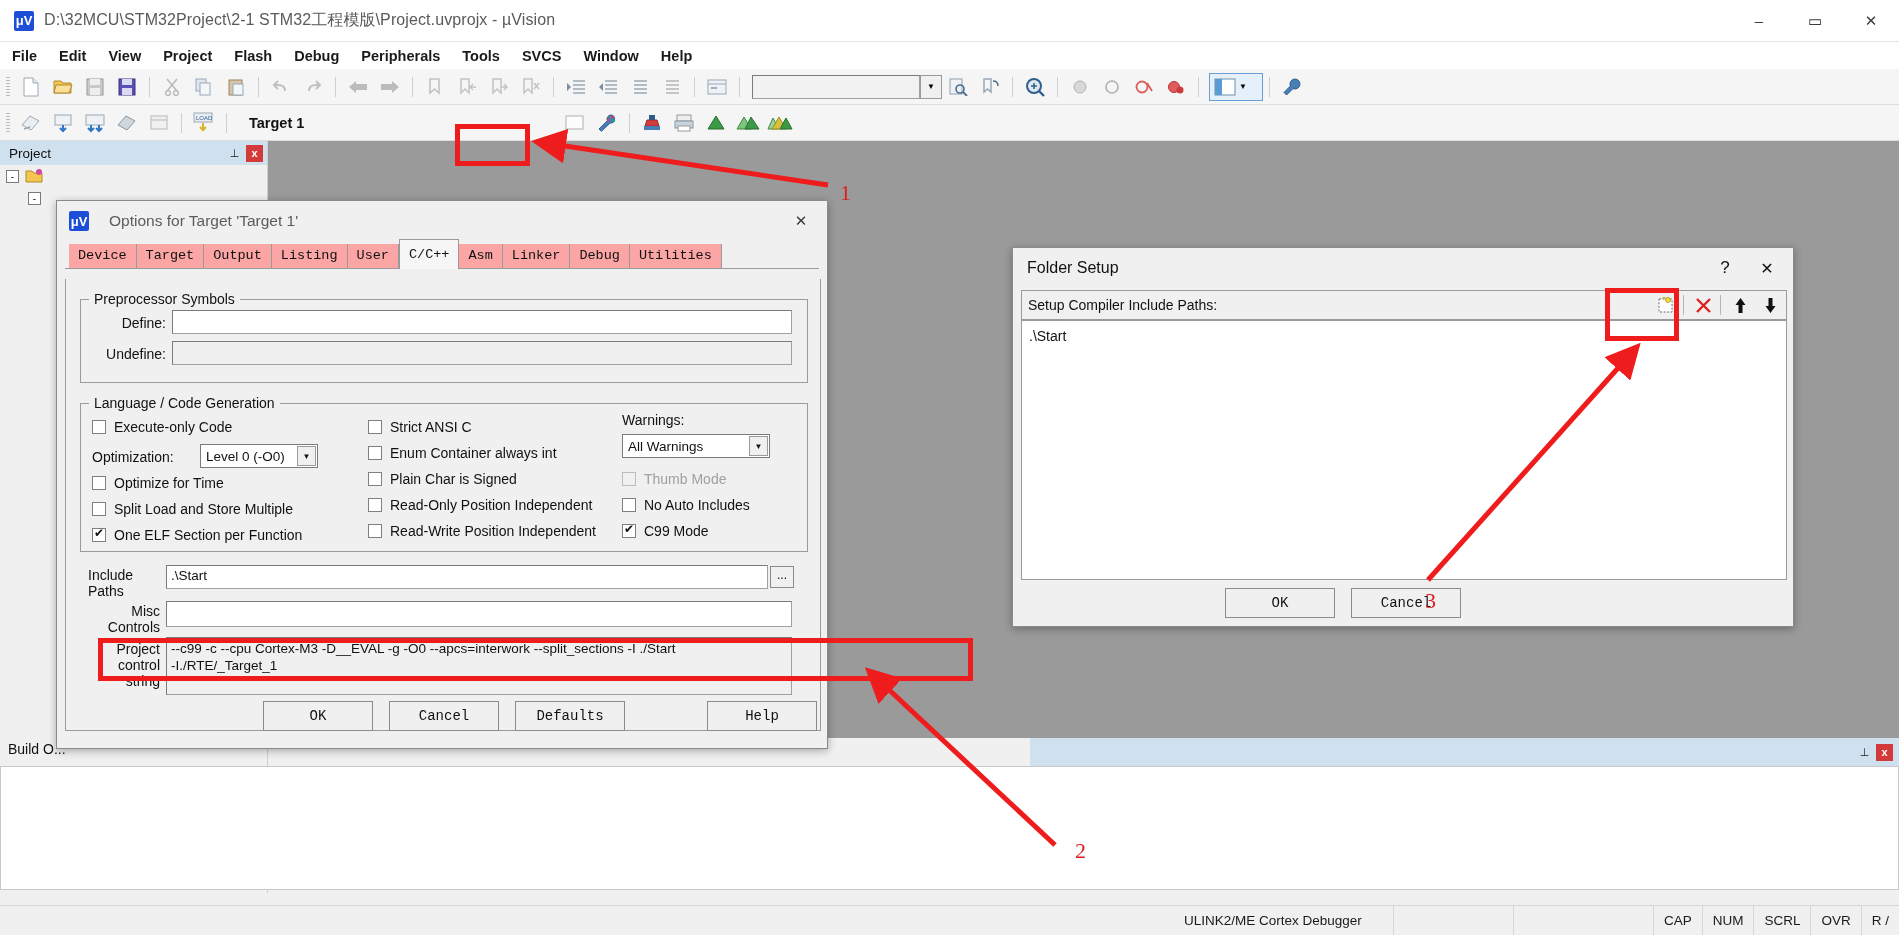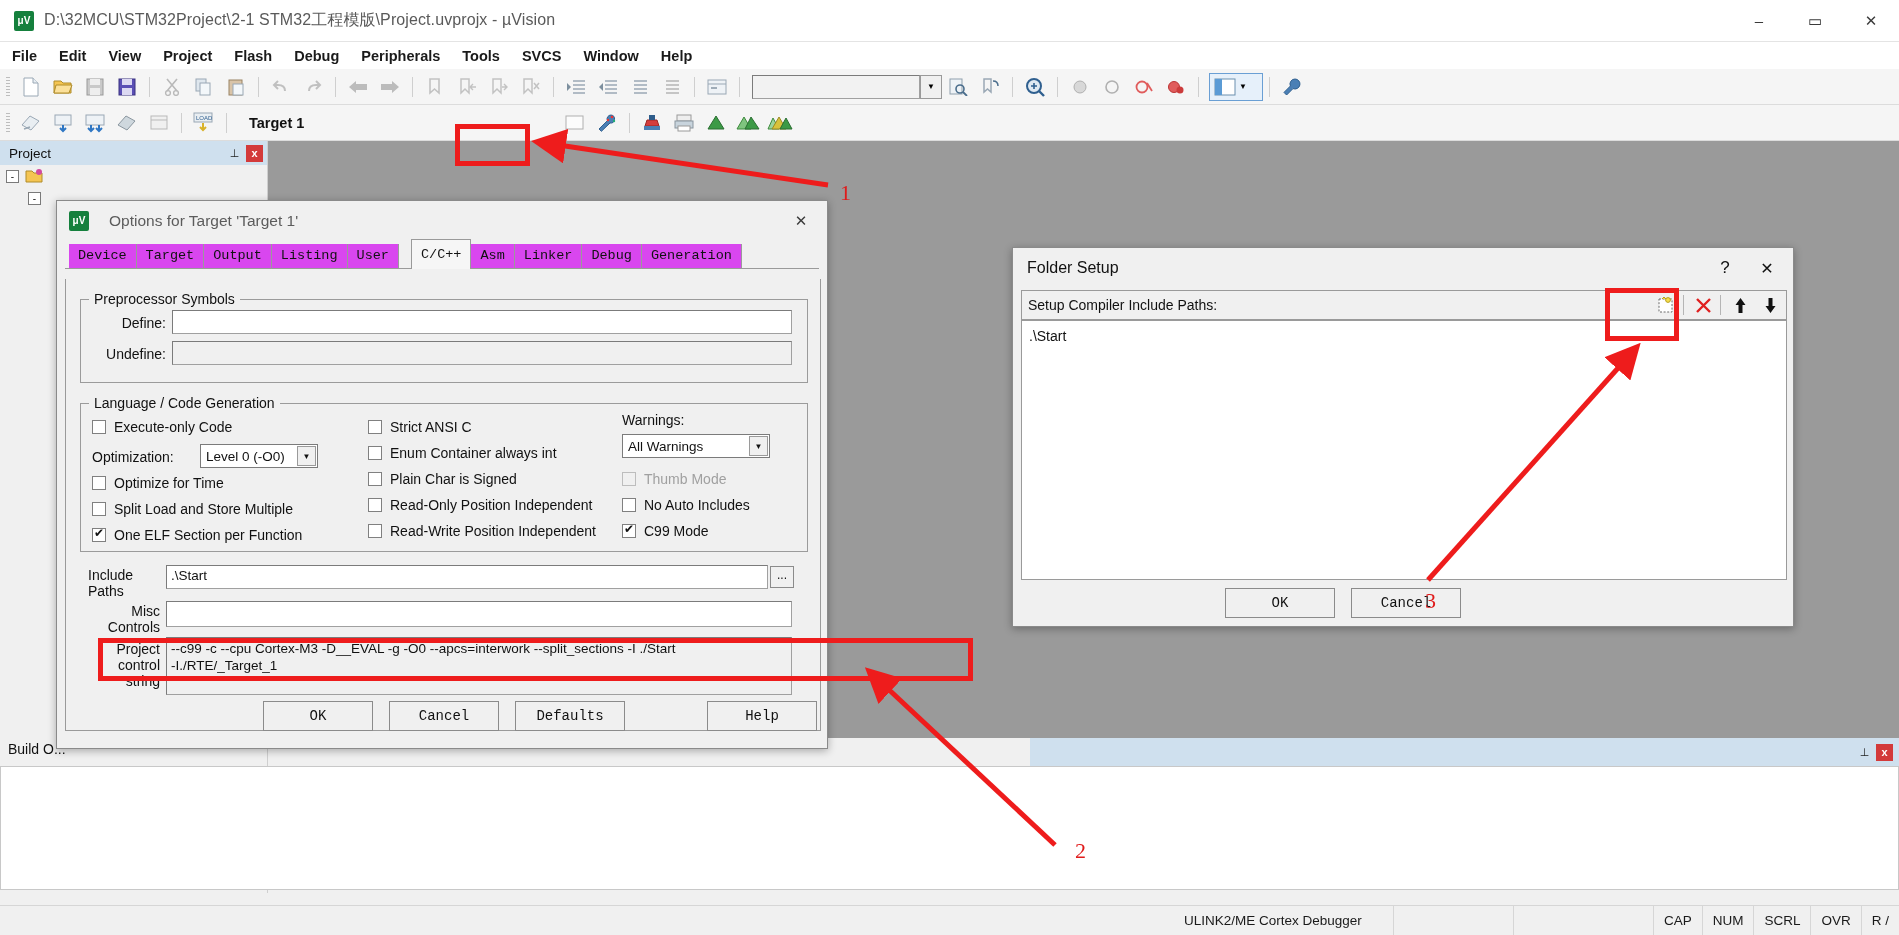--- a/index.html
+++ b/index.html
@@ -18,22 +18,22 @@
 
   
   .titlebar {
     position: absolute; left: 0; top: 0; width: 1899px; height: 42px;
     background: #ffffff;
     border-bottom: 1px solid #e4e4e4;
     display: flex; align-items: center;
   }
   .app-icon {
     width: 20px; height: 20px; margin-left: 14px; margin-right: 10px;
-    background: #15803d; border-radius: 2px;
-    color: #ffffff; font-size: 10px; font-weight: bold;
+    background: #1d4ed8; border-radius: 2px;
+    color: #ffffff; font-size: 13px; font-weight: bold;
     display: flex; align-items: center; justify-content: center;
     line-height: 1;
   }
   .title-text {
     font-size: 16px; color: #5a5a5a; letter-spacing: .1px;
   }
   .winbtns { margin-left: auto; display: flex; height: 42px; }
   .winbtn {
     width: 56px; height: 42px;
     display: flex; align-items: center; justify-content: center;
@@ -170,26 +170,26 @@
     display: flex; align-items: center; justify-content: center;
     font-size: 15px; color: #3a3a3a;
   }
   .tabstrip {
     display: flex; align-items: flex-end; height: 28px;
     margin: 0 8px; border-bottom: 1px solid #9a9a9a; padding-left: 4px;
   }
   .tab {
     font-family: "Liberation Mono", monospace;
     font-size: 13.5px; color: #111; padding: 3px 9px 4px 9px;
-    background: #d946ef; border-right: 1px solid #9a9a9a;
+    background: #fca5a5; border-right: 1px solid #9a9a9a;
     height: 24px; display: flex; align-items: center;
   }
   .tab.active {
     background: #f6f6f6; border: 1px solid #9a9a9a; border-bottom: none;
-    height: 30px; margin-bottom: -1px; position: relative; z-index: 2; margin-left: 12px;
+    height: 30px; margin-bottom: -1px; position: relative; z-index: 2;
   }
   .tabpage {
     position: absolute; left: 8px; top: 78px; width: 756px; height: 452px;
     background: #f0f0f0; border: 1px solid #9a9a9a; border-top: none;
   }
   fieldset.group {
     position: absolute; margin: 0; padding: 0;
     border: 1px solid #9b9b9b; background: transparent;
   }
   fieldset.group > legend {
@@ -673,21 +673,21 @@
     <div class="tabstrip">
       <div class="tab">Device</div>
       <div class="tab">Target</div>
       <div class="tab">Output</div>
       <div class="tab">Listing</div>
       <div class="tab">User</div>
       <div class="tab active">C/C++</div>
       <div class="tab">Asm</div>
       <div class="tab">Linker</div>
       <div class="tab">Debug</div>
-      <div class="tab">Generation</div>
+      <div class="tab">Utilities</div>
     </div>
 
     <div class="tabpage">
 
       <fieldset class="group" style="left:14px;top:12px;width:728px;height:92px;">
         <legend>Preprocessor Symbols</legend>
       </fieldset>
       <div class="fld-label" style="left:24px;top:36px;width:76px;">Define:</div>
       <input class="txt" style="left: 106px; top: 31px; width: 620px; height: 24px;" value="">
       <div class="fld-label" style="left:24px;top:67px;width:76px;">Undefine:</div>

